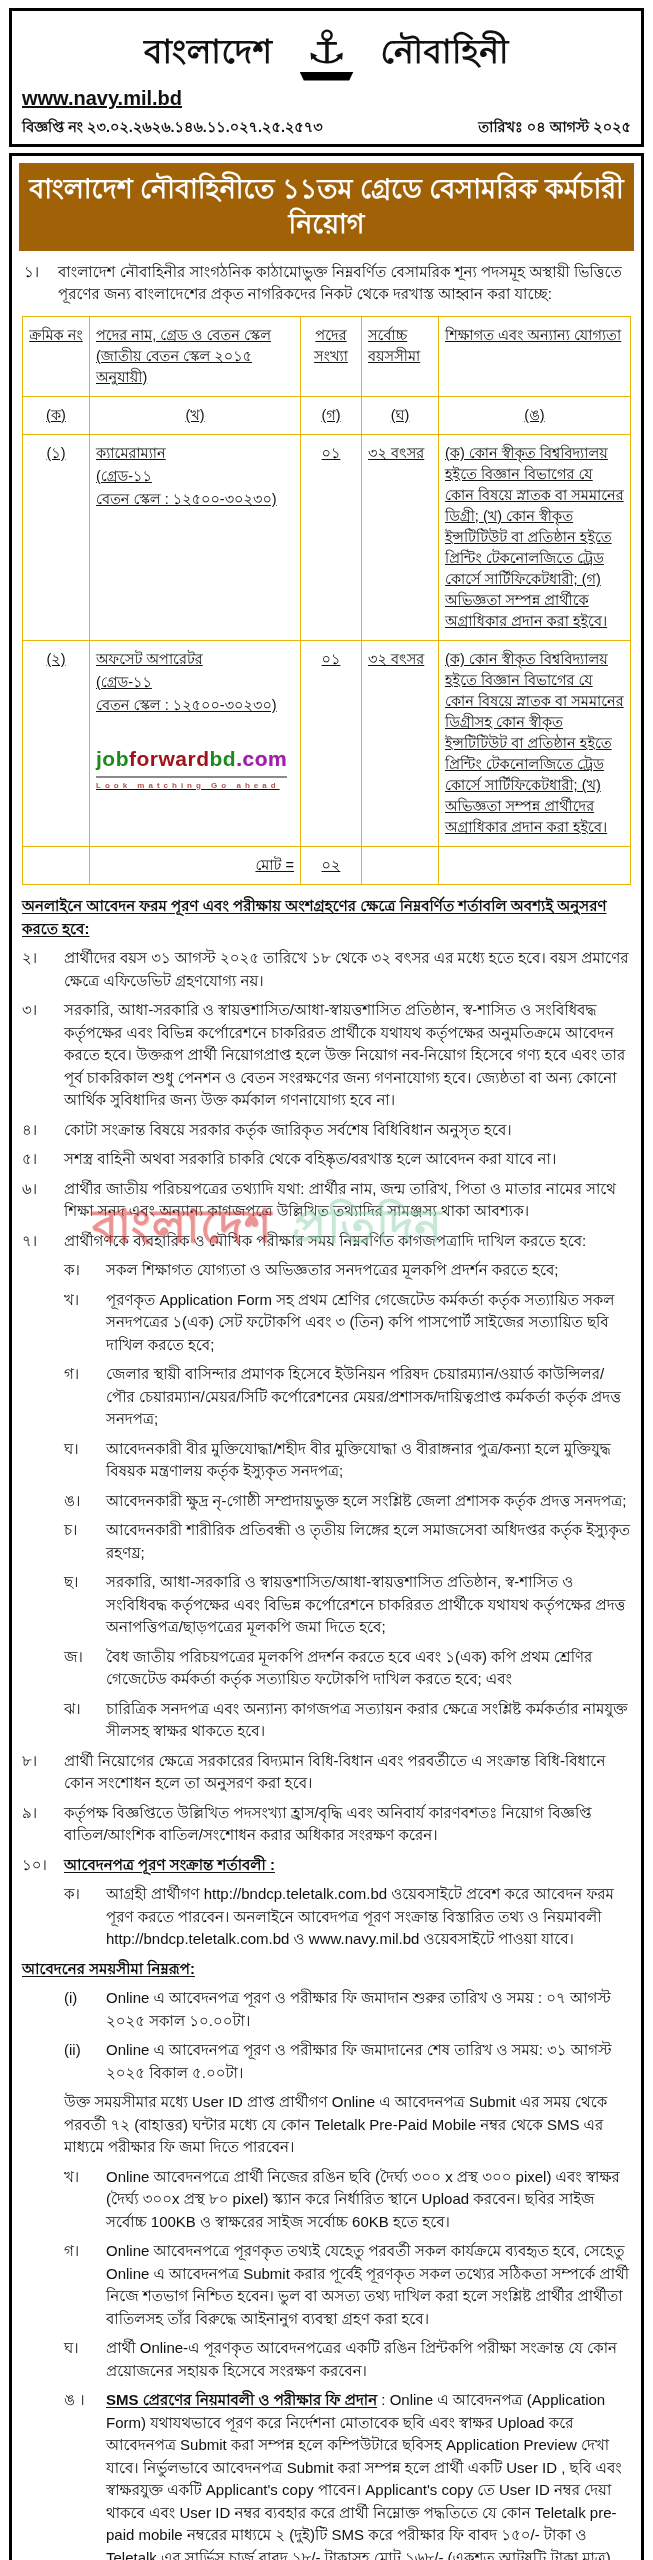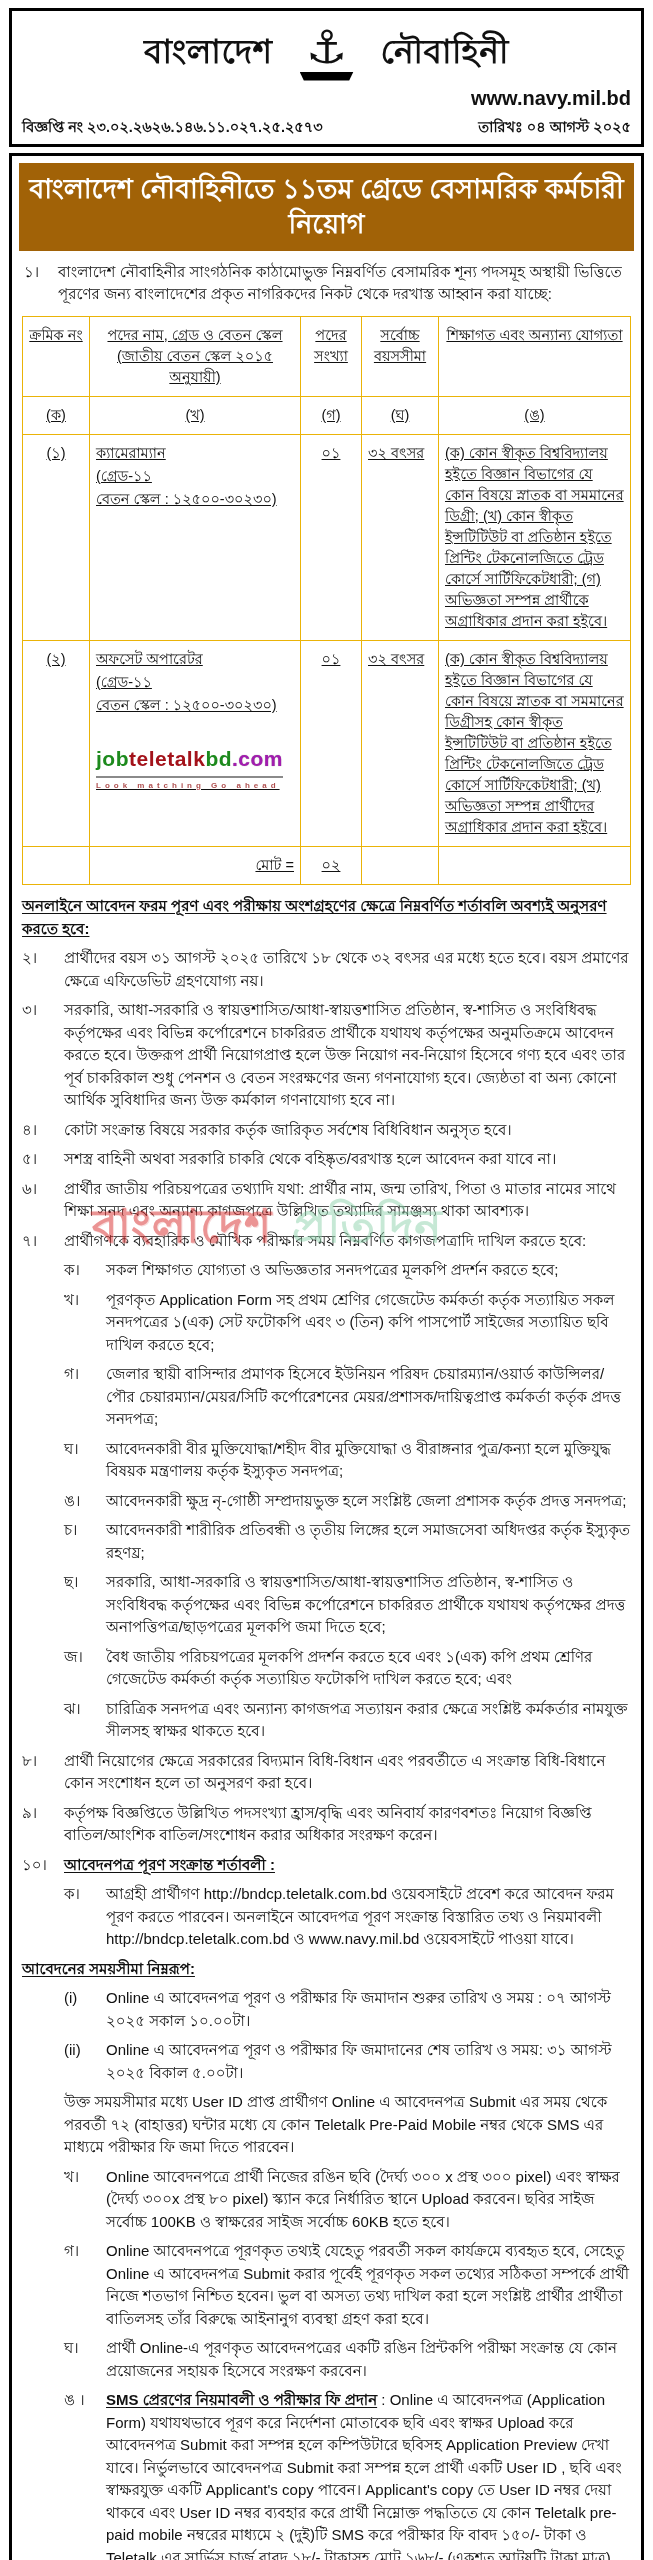--- a/index.html
+++ b/index.html
@@ -10,32 +10,32 @@
     color:#111;font-size:15px;line-height:1.5;
   }
   .box{border:3px solid #000;box-sizing:border-box;background:#fff;}
   
   .hdr{padding:6px 10px 5px 10px;margin-bottom:6px;}
   .hdr-top{display:flex;align-items:center;justify-content:center;gap:22px;}
   .org{font-size:33px;font-weight:bold;letter-spacing:.5px;}
   .emblem{width:64px;height:70px;display:flex;flex-direction:column;align-items:center;justify-content:center;line-height:1;}
   .emblem .anchor{font-size:46px;}
   .emblem .ribbon{width:54px;height:9px;background:#000;clip-path:polygon(0 0,100% 0,92% 100%,8% 100%);margin-top:2px;}
-  .site{text-align:right;font-size:20px;font-weight:bold;margin-top:-4px;}
+  .site{text-align:left;font-size:20px;font-weight:bold;text-decoration:underline;margin-top:-4px;}
   .hdr-bottom{display:flex;justify-content:space-between;font-size:14.5px;font-weight:bold;margin-top:4px;}
   
   .main{padding:8px 10px 10px 10px;position:relative;}
   .banner{background:#a16207;color:#fff;text-align:center;font-size:27px;font-weight:bold;
           padding:9px 4px;margin:-1px -3px 10px -3px;line-height:1.3;}
   .intro{display:flex;gap:8px;margin:4px 2px 10px 2px;}
   .intro .cnum{min-width:26px;}
   
   table.post{border-collapse:collapse;width:100%;margin:2px 0 10px 0;}
   table.post td,table.post th{border:1px solid #eab308;padding:8px 6px;vertical-align:top;font-weight:normal;text-align:left;font-size:14.5px;line-height:1.45;text-decoration:underline;}
-  table.post th{text-align:center;}
+  table.post th{text-align:left;}
   .cc{text-align:center !important;}
   .postname div{margin-bottom:2px;}
   .totrow td{font-weight:bold;}
   
   .jm{margin-top:26px;font-weight:bold;font-size:21px;letter-spacing:.5px;border-bottom:2px solid #8a8a8a;display:inline-block;padding-bottom:1px;}
   .jm .g{color:#1d8a1d;} .jm .r{color:#a3121a;} .jm .y{color:#a21caf;text-shadow:0 0 1px #999;}
   .jm-tag{font-size:8px;letter-spacing:4px;color:#b05050;font-weight:bold;}
   
   .clause{display:flex;gap:8px;margin:7px 0;}
   .clause.ind1{margin-left:42px;}
@@ -105,21 +105,21 @@
         <td class="cc">০১</td>
         <td>৩২ বৎসর</td>
         <td>(ক) কোন স্বীকৃত বিশ্ববিদ্যালয় হইতে বিজ্ঞান বিভাগের যে কোন বিষয়ে স্নাতক বা সমমানের ডিগ্রী; (খ) কোন স্বীকৃত ইন্সটিটিউট বা প্রতিষ্ঠান হইতে প্রিন্টিং টেকনোলজিতে ট্রেড কোর্সে সার্টিফিকেটধারী; (গ) অভিজ্ঞতা সম্পন্ন প্রার্থীকে অগ্রাধিকার প্রদান করা হইবে।</td>
       </tr>
       <tr>
         <td class="cc">(২)</td>
         <td class="postname">
           <div>অফসেট অপারেটর</div>
           <div>(গ্রেড-১১</div>
           <div>বেতন স্কেল : ১২৫০০-৩০২৩০)</div>
-          <div class="jm"><span class="g">job</span><span class="r">teletalk</span><span class="g">bd</span><span class="y">.com</span></div>
+          <div class="jm"><span class="g">job</span><span class="r">forward</span><span class="g">bd</span><span class="y">.com</span></div>
           <div class="jm-tag">Look matching Go ahead</div>
         </td>
         <td class="cc">০১</td>
         <td>৩২ বৎসর</td>
         <td>(ক) কোন স্বীকৃত বিশ্ববিদ্যালয় হইতে বিজ্ঞান বিভাগের যে কোন বিষয়ে স্নাতক বা সমমানের ডিগ্রীসহ কোন স্বীকৃত ইন্সটিটিউট বা প্রতিষ্ঠান হইতে প্রিন্টিং টেকনোলজিতে ট্রেড কোর্সে সার্টিফিকেটধারী; (খ) অভিজ্ঞতা সম্পন্ন প্রার্থীদের অগ্রাধিকার প্রদান করা হইবে।</td>
       </tr>
       <tr class="totrow">
         <td></td>
         <td style="text-align:right">মোট =</td>
         <td class="cc">০২</td>

